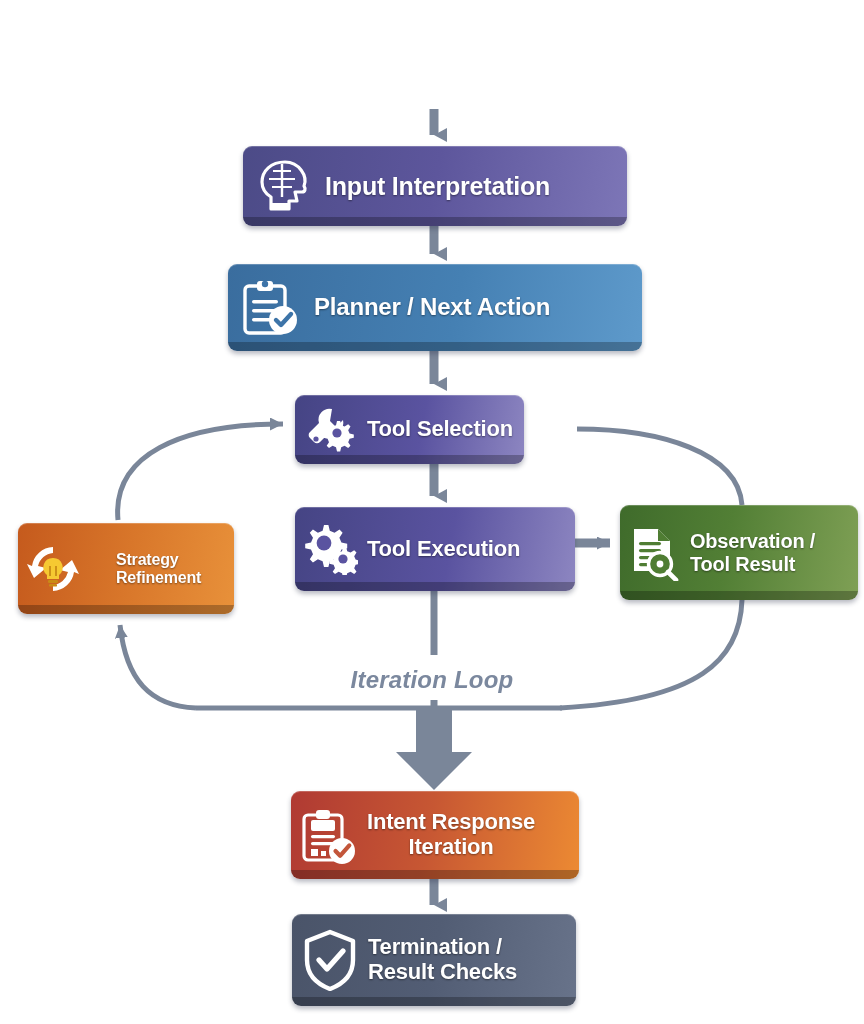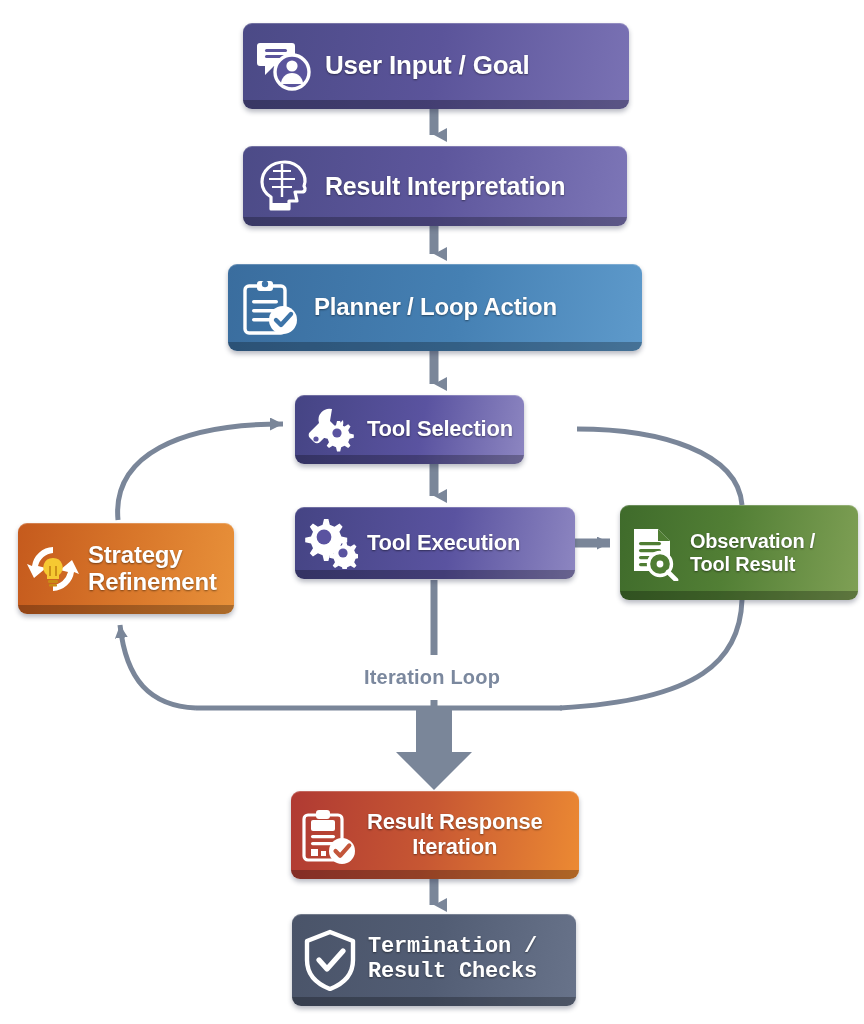--- a/index.html
+++ b/index.html
@@ -45,44 +45,45 @@
     line-height: 1.12;
     text-shadow: 0 1px 2px rgba(0,0,0,0.45);
     letter-spacing: -0.2px;
   }
 
   
   #n-user      { left:243px; top:23px;  width:386px; height:86px;  background: linear-gradient(100deg,#4b4a86 0%,#5b549a 50%,#7a72b4 100%); }
   #n-intent    { left:243px; top:146px; width:384px; height:80px;  background: linear-gradient(100deg,#4c4b87 0%,#5d569c 50%,#7d76b7 100%); }
   #n-planner   { left:228px; top:264px; width:414px; height:87px;  background: linear-gradient(100deg,#3a6d9e 0%,#4580b3 55%,#5e9acb 100%); }
   #n-toolsel   { left:295px; top:395px; width:229px; height:69px;  background: linear-gradient(100deg,#454484 0%,#5a53a0 55%,#8d86c1 100%); }
-  #n-toolexec  { left:295px; top:507px; width:280px; height:72px;  background: linear-gradient(100deg,#454484 0%,#5a53a0 55%,#8d86c1 100%); }
+  #n-toolexec  { left:295px; top:507px; width:280px; height:84px;  background: linear-gradient(100deg,#454484 0%,#5a53a0 55%,#8d86c1 100%); }
   #n-observ    { left:620px; top:505px; width:238px; height:95px;  background: linear-gradient(100deg,#3f6b2b 0%,#527f35 45%,#7fa055 100%); }
   #n-strategy  { left:18px;  top:523px; width:216px; height:91px;  background: linear-gradient(100deg,#c55a1d 0%,#d8762a 50%,#e8913a 100%); }
   #n-final     { left:291px; top:791px; width:288px; height:88px;  background: linear-gradient(100deg,#b03a33 0%,#c75733 48%,#ec8a33 100%); }
-  #n-terminate { left:292px; top:914px; width:284px; height:92px;  background: linear-gradient(100deg,#4a5469 0%,#525d74 50%,#68738a 100%); font-family: Liberation Mono, monospace; }
+  #n-terminate { left:292px; top:914px; width:284px; height:92px;  background: linear-gradient(100deg,#4a5469 0%,#525d74 50%,#68738a 100%); }
 
   #n-user     .icon{ width:82px; height:86px; } #n-user .label{ font-size:26px; }
   #n-intent   .icon{ width:82px; height:80px; } #n-intent .label{ font-size:25px; }
   #n-planner  .icon{ width:86px; height:87px; } #n-planner .label{ font-size:24px; text-align:left; }
   #n-toolsel  .icon{ width:72px; height:69px; } #n-toolsel .label{ font-size:22px; }
   #n-toolexec .icon{ width:72px; height:72px; } #n-toolexec .label{ font-size:22px; }
   #n-observ   .icon{ width:70px; height:95px; } #n-observ .label{ font-size:20px; }
-  #n-strategy .icon{ width:70px; height:91px; } #n-strategy .label{ font-size:24px; }
+  #n-strategy .icon{ width:70px; height:91px; } #n-strategy .label{ font-size:16px;margin-left:28px; }
   #n-final    .icon{ width:76px; height:88px; } #n-final .label{ font-size:22px; }
   #n-terminate .icon{ width:76px; height:92px; } #n-terminate .label{ font-size:22px; }
 
   #loop-caption {
     position: absolute;
     left: 0; right: 0; top: 666px;
     text-align: center;
     z-index: 2;
     color: #7b889e;
+    font-style: italic;
     font-weight: bold;
-    font-size: 20px;
+    font-size: 24px;
     letter-spacing: 0.2px;
   }
   .ico-svg { display:block; }
 </style>
 </head>
 <body>
 
 <div id="stage">
 
   <svg class="connectors" viewBox="0 0 864 1024">
@@ -133,62 +134,49 @@
       <line x1="434" y1="580" x2="434" y2="655" stroke="#7a8699" stroke-width="7"></line>
       <line x1="434" y1="700" x2="434" y2="712" stroke="#7a8699" stroke-width="7"></line>
       <path d="M416,706 L452,706 L452,752 L472,752 L434,790 L396,752 L416,752 Z" fill="#7a8699"></path>
     </g>
 
     <g>
       <line x1="434" y1="879" x2="434" y2="905" stroke="#7a8699" stroke-width="9" marker-end="url(#arrowDown)"></line>
     </g>
   </svg>
 
-  <div class="node" id="n-user">
-    <span class="icon">
-      <svg class="ico-svg" width="56" height="52" viewBox="0 0 56 52" aria-hidden="true">
-        <path d="M4,3 h32 a3,3 0 0 1 3,3 v17 a3,3 0 0 1 -3,3 h-18 l-9,9 v-9 h-5 a3,3 0 0 1 -3,-3 v-17 a3,3 0 0 1 3,-3 z" fill="#ffffff"></path>
-        <rect x="9" y="9" width="22" height="3" rx="1.5" fill="#5a549c"></rect>
-        <rect x="9" y="15" width="22" height="3" rx="1.5" fill="#5a549c"></rect>
-        <circle cx="36" cy="32" r="17" fill="#5a549c" stroke="#ffffff" stroke-width="3.4"></circle>
-        <circle cx="36" cy="26" r="5.6" fill="#ffffff"></circle>
-        <path d="M25,44 a11,11 0 0 1 22,0 z" fill="#ffffff"></path>
-      </svg>
-    </span>
-    <span class="label">User Input / Goal</span>
-  </div>
 
   <div class="node" id="n-intent">
     <span class="icon">
       <svg class="ico-svg" width="58" height="54" viewBox="0 0 58 54" aria-hidden="true">
         <path d="M30,3 C16,3 7,12 7,23 C7,30 11,35 16,38 L16,50 L34,50 L34,42 L42,42 L40,33 L47,33 C50,33 51,30 49,27 C53,17 44,3 30,3 Z" fill="none" stroke="#ffffff" stroke-width="3.2" stroke-linejoin="round"></path>
         <line x1="27" y1="5" x2="27" y2="38" stroke="#ffffff" stroke-width="2.4"></line>
         <path d="M27,12 L18,12 M27,20 L14,20 M27,28 L17,28" stroke="#ffffff" stroke-width="2.2" fill="none"></path>
         <path d="M27,12 L36,12 M27,20 L40,20 M27,28 L37,28" stroke="#ffffff" stroke-width="2.2" fill="none"></path>
         <path d="M16,44 L34,44 L34,50 L16,50 Z" fill="#ffffff"></path>
       </svg>
     </span>
-    <span class="label">Result Interpretation</span>
+    <span class="label">Input Interpretation</span>
   </div>
 
   <div class="node" id="n-planner">
     <span class="icon">
       <svg class="ico-svg" width="62" height="60" viewBox="0 0 62 60" aria-hidden="true">
         <rect x="5" y="8" width="40" height="47" rx="4" fill="none" stroke="#ffffff" stroke-width="3.4"></rect>
         <rect x="17" y="3" width="16" height="10" rx="3" fill="#ffffff"></rect>
         <circle cx="25" cy="6" r="3.2" fill="#3d74a8"></circle>
         <rect x="12" y="22" width="26" height="3.4" rx="1.7" fill="#ffffff"></rect>
         <rect x="12" y="31" width="26" height="3.4" rx="1.7" fill="#ffffff"></rect>
         <rect x="12" y="40" width="20" height="3.4" rx="1.7" fill="#ffffff"></rect>
         <circle cx="43" cy="42" r="14" fill="#ffffff"></circle>
         <path d="M36,42 l5,5 l10,-11" fill="none" stroke="#3d74a8" stroke-width="4.4" stroke-linecap="round" stroke-linejoin="round"></path>
       </svg>
     </span>
     <span class="label">
-      <span>Planner / Loop Action</span><br>
+      <span>Planner / Next Action</span><br>
     </span>
   </div>
 
   <div class="node" id="n-toolsel">
     <span class="icon">
       <svg class="ico-svg" width="52" height="50" viewBox="0 0 52 50" aria-hidden="true">
         <path d="M27,4 a11,11 0 0 0 -13,14 L5,27 a4,4 0 0 0 0,6 l4,4 a4,4 0 0 0 6,0 l9,-9 a11,11 0 0 0 14,-13 l-7,7 l-6,-6 z" fill="#ffffff"></path>
         <circle cx="11" cy="34" r="2.6" fill="#5a53a0"></circle>
         <g transform="translate(32,28)">
           <path d="M0,-12 l3.2,0 l1,4.2 l3.4,1.4 l3.6,-2.3 l2.3,2.3 l-2.3,3.6 l1.4,3.4 l4.2,1 l0,3.2 l-4.2,1 l-1.4,3.4 l2.3,3.6 l-2.3,2.3 l-3.6,-2.3 l-3.4,1.4 l-1,4.2 l-3.2,0 l-1,-4.2 l-3.4,-1.4 l-3.6,2.3 l-2.3,-2.3 l2.3,-3.6 l-1.4,-3.4 l-4.2,-1 l0,-3.2 l4.2,-1 l1.4,-3.4 l-2.3,-3.6 l2.3,-2.3 l3.6,2.3 l3.4,-1.4 z" fill="#ffffff"></path>
@@ -260,21 +248,21 @@
         <rect x="16" y="4" width="14" height="9" rx="3" fill="#ffffff"></rect>
         <rect x="11" y="29" width="24" height="3.2" rx="1.6" fill="#ffffff"></rect>
         <rect x="11" y="36" width="24" height="3.2" rx="1.6" fill="#ffffff"></rect>
         <rect x="11" y="43" width="7" height="7" fill="#ffffff"></rect>
         <rect x="21" y="45" width="5" height="5" fill="#ffffff"></rect>
         <circle cx="42" cy="45" r="13" fill="#ffffff"></circle>
         <path d="M35.5,45 l4.6,4.8 l9.2,-10.4" fill="none" stroke="#c3563a" stroke-width="4.2" stroke-linecap="round" stroke-linejoin="round"></path>
       </svg>
     </span>
     <span class="label">
-      <span>Result Response</span><br>
+      <span>Intent Response</span><br>
       <span style="display:inline-block; width:100%; text-align:center;">Iteration</span>
     </span>
   </div>
 
   <div class="node" id="n-terminate">
     <span class="icon">
       <svg class="ico-svg" width="56" height="62" viewBox="0 0 56 62" aria-hidden="true">
         <path d="M28,3 L51,12 V31 C51,46 41,55 28,60 C15,55 5,46 5,31 V12 Z" fill="none" stroke="#ffffff" stroke-width="4.4" stroke-linejoin="round"></path>
         <path d="M17,31 l8,9 l16,-18" fill="none" stroke="#ffffff" stroke-width="5.2" stroke-linecap="round" stroke-linejoin="round"></path>
       </svg>

